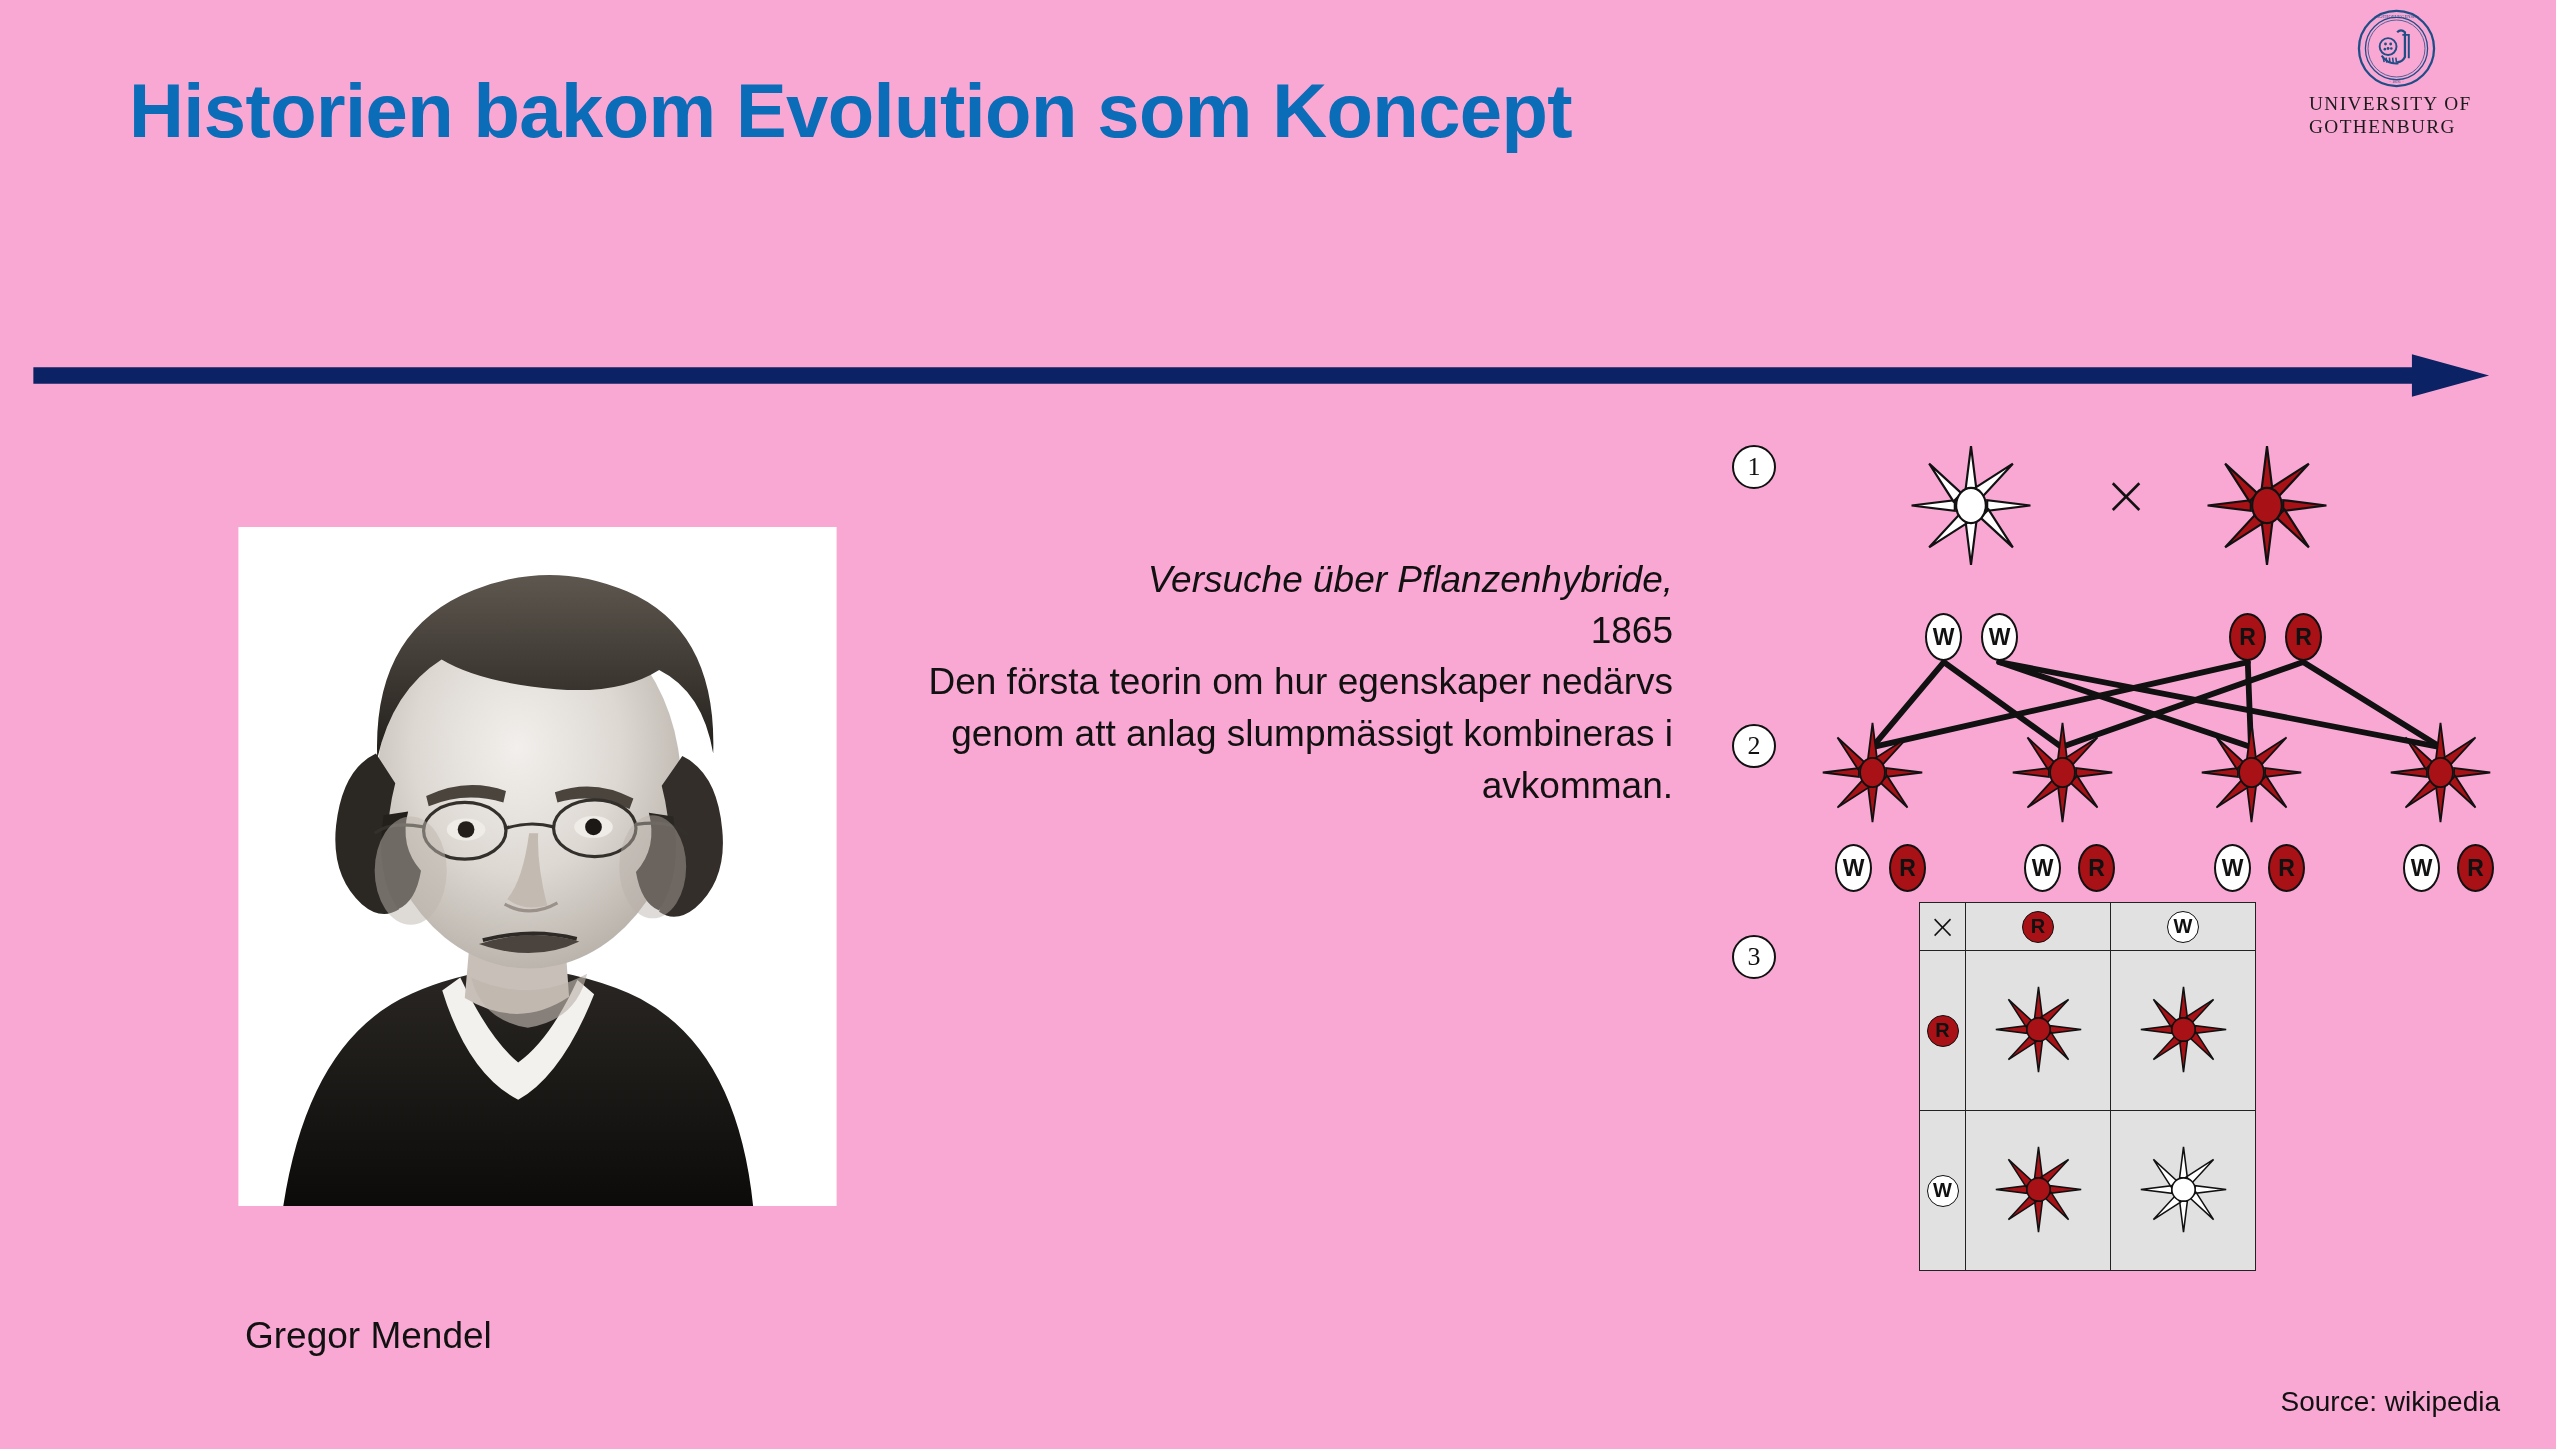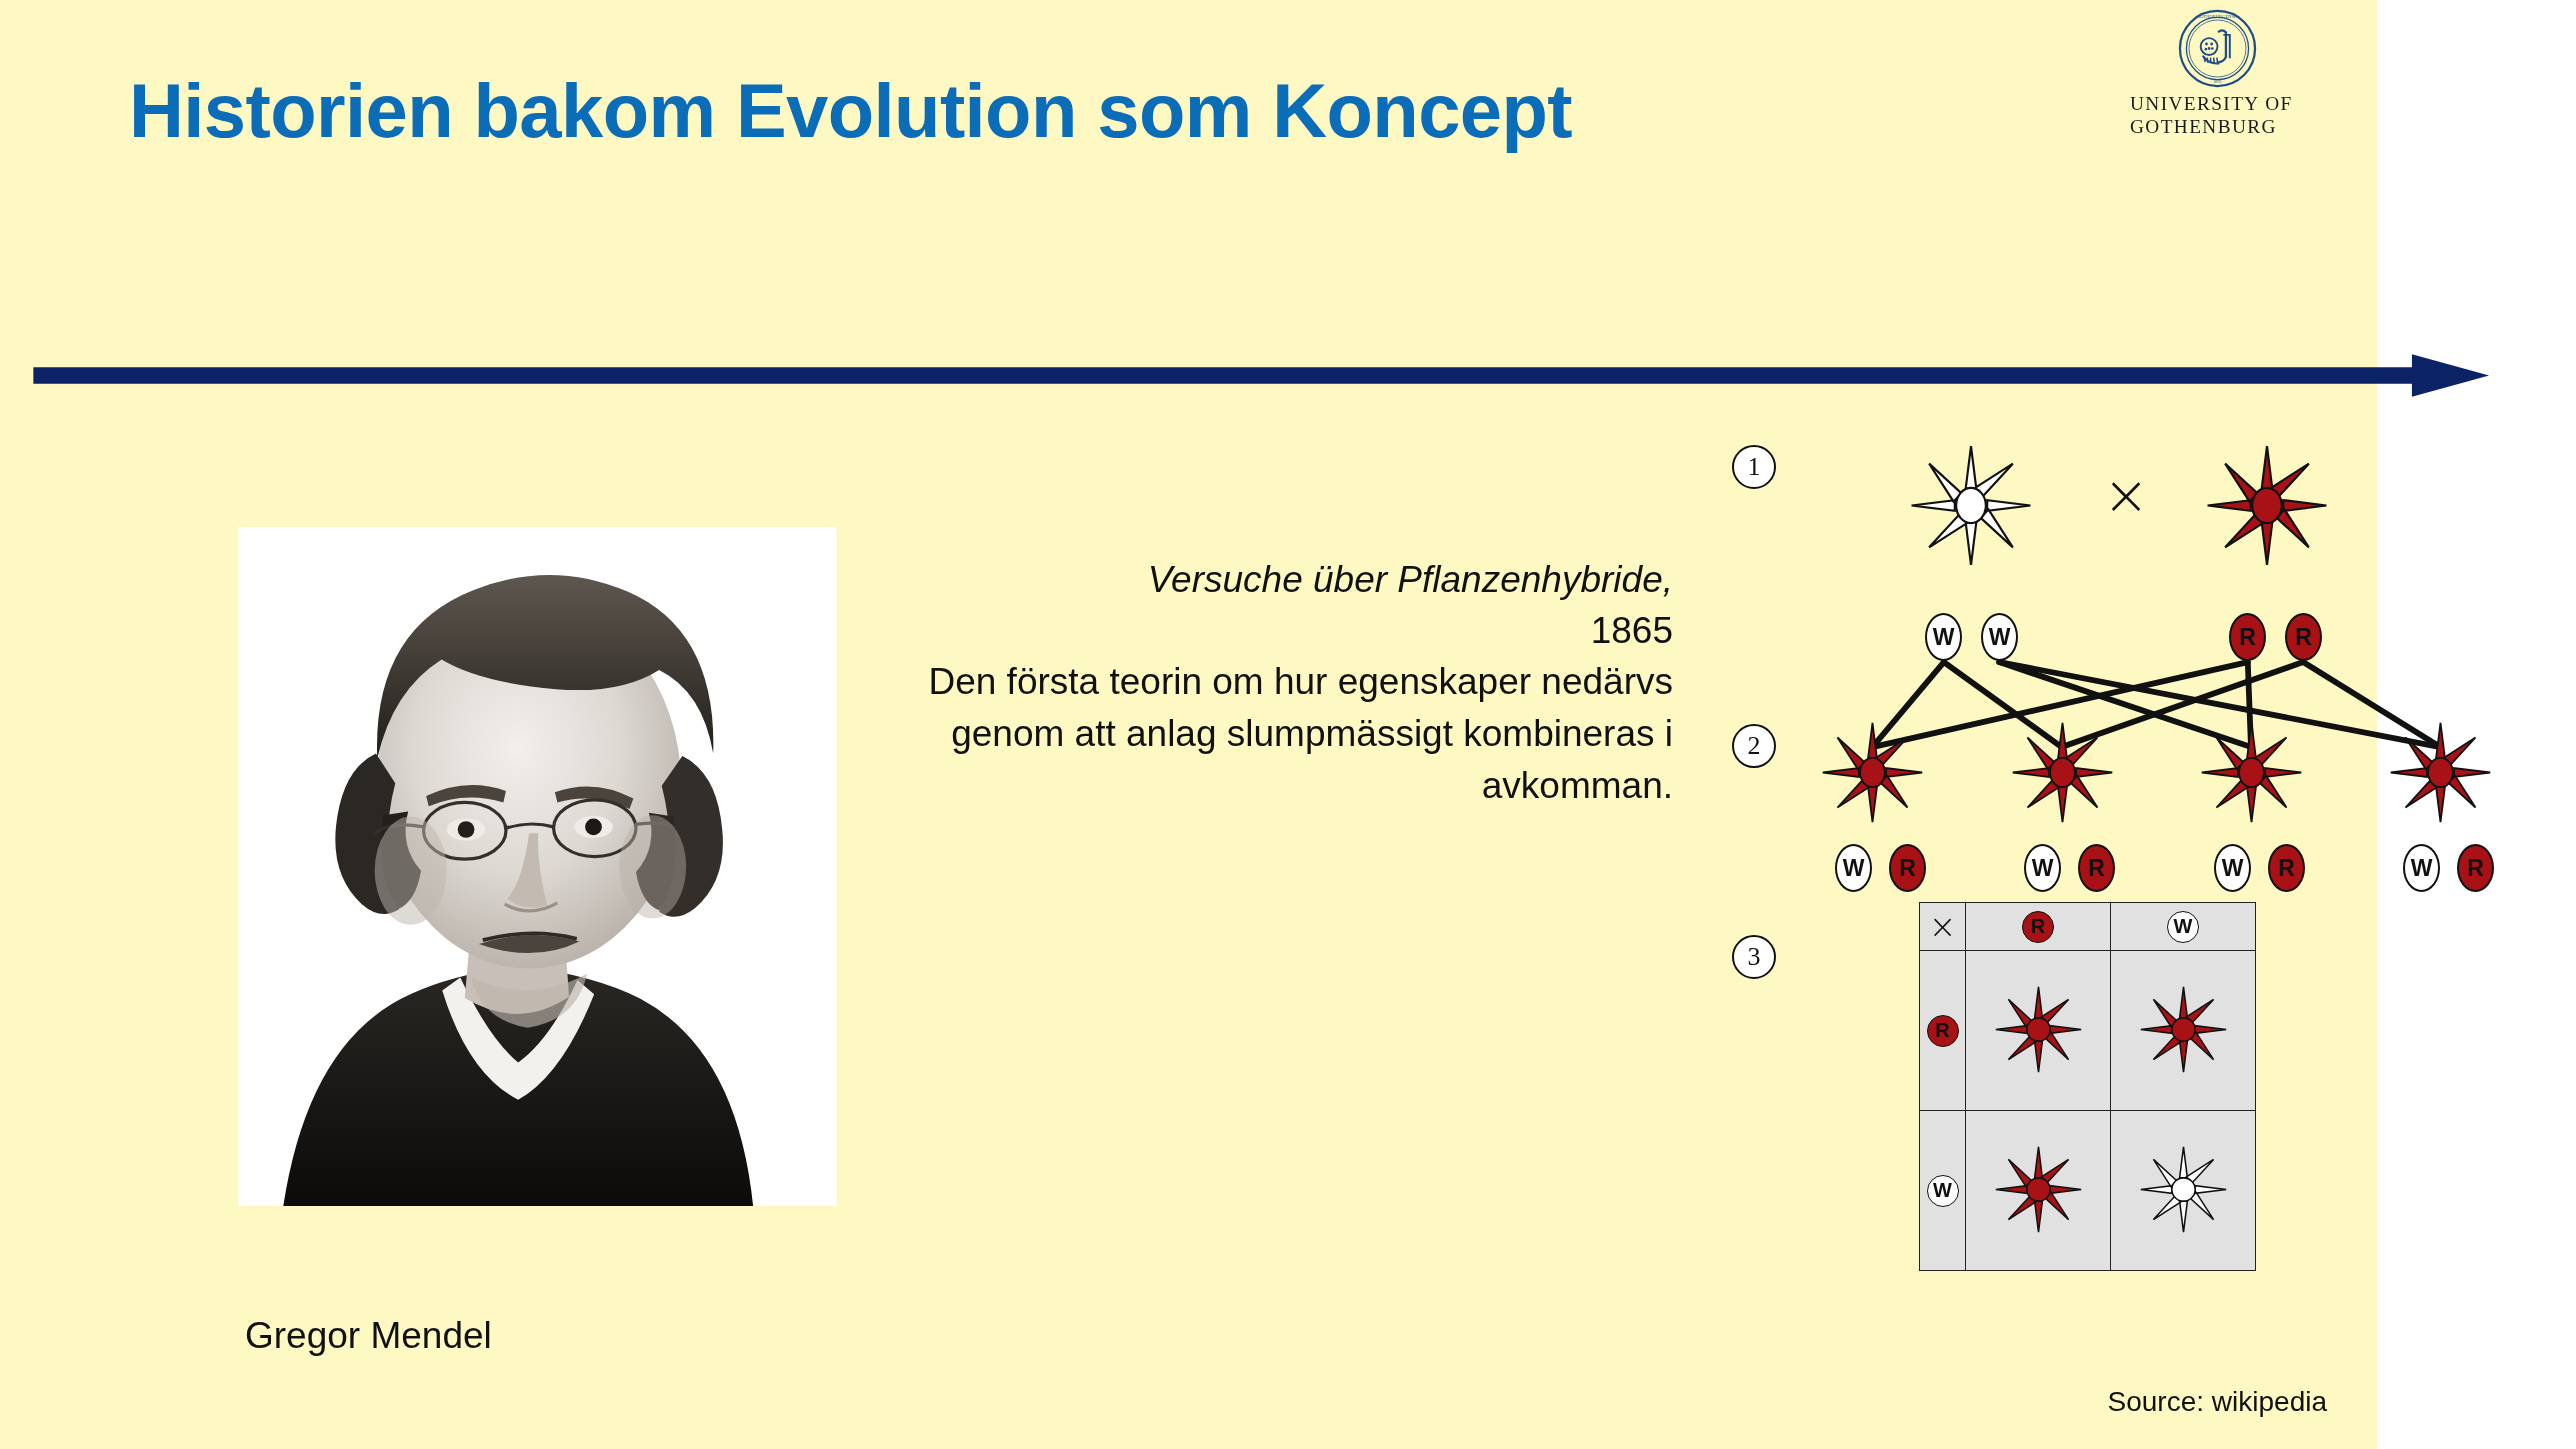--- a/index.html
+++ b/index.html
@@ -7,23 +7,23 @@
   html, body { width: 2576px; height: 1449px; }
   body {
     background: #ffffff;
     font-family: "Liberation Sans", sans-serif;
     position: relative;
     overflow: hidden;
   }
   .slide {
     position: absolute;
     inset: 0;
-    width: 2377px;
+    width: 2556px;
     height: 1449px;
-    background: #fef9c3;
+    background: #f9a8d4;
   }
 
   
   .title-main {
     position: absolute;
     left: 129px;
     top: 71px;
     font-size: 76px;
     font-weight: bold;
     color: #0B6CB8;
@@ -189,21 +189,21 @@
   .punnett-allele.red { background: #A81116; }
   .punnett-x {
     font-size: 33px;
     font-weight: 300;
     color: #111;
     font-family: "DejaVu Sans", sans-serif;
   }
 
   .source-note {
     position: absolute;
-    right: 50px;
+    right: 56px;
     top: 1386px;
     font-size: 28px;
     color: #111;
   }
 </style>
 </head>
 <body>
 
 <div class="slide">
 

